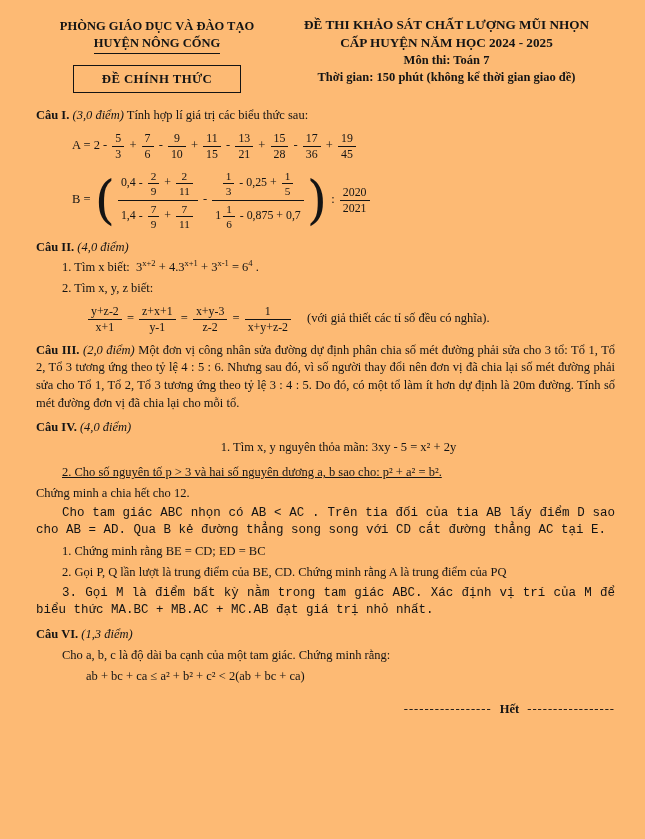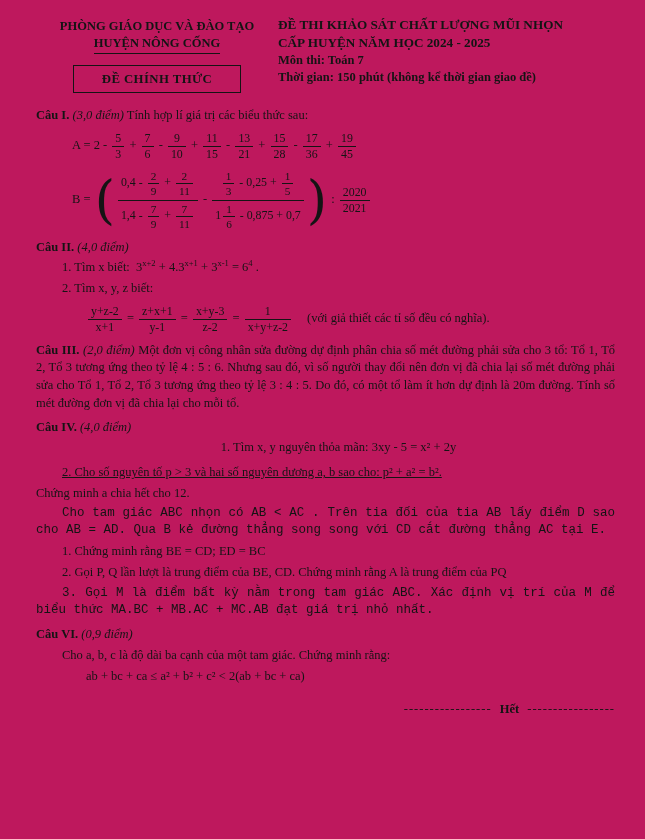--- a/index.html
+++ b/index.html
@@ -1,32 +1,32 @@
 <!DOCTYPE html>
 <html><head>
 <meta charset="utf-8">
 <style>
   * { margin: 0; padding: 0; box-sizing: border-box; }
   html, body { background: #ffffff; }
   .page {
     width: 645px;
     height: 839px;
-    background: #be185d;
+    background: #fdba74;
     color: #141414;
     font-family: "Liberation Serif", "DejaVu Serif", serif;
     font-size: 12.5px;
     line-height: 1.42;
     padding: 16px 30px 8px 36px;
     overflow: hidden;
   }
 
   
   .header { display: flex; align-items: flex-start; margin-bottom: 14px; }
   .header-left { width: 242px; text-align: center; padding-top: 2px; }
-  .header-right { flex: 1; }
+  .header-right { flex: 1; text-align: center; }
   .h-line { font-weight: bold; font-size: 12.5px; line-height: 1.35; }
   .h-line.big { font-size: 13.2px; }
   .underline-line { display: inline-block; border-bottom: 1.6px solid #141414; padding-bottom: 1px; }
   .stamp-box {
     display: inline-block;
     border: 1.6px solid #141414;
     padding: 4px 28px;
     margin-top: 11px;
     font-weight: bold;
     font-size: 12.8px;
@@ -100,19 +100,19 @@
   <p class="para q-head"><span class="q-label">Câu IV.</span> <span class="q-points">(4,0 điểm)</span></p>
   <p class="item" style="text-align:center;">1. Tìm x, y nguyên thỏa mãn: 3xy - 5 = x² + 2y</p>
   <p class="item" style="margin-top:7px;text-decoration:underline;">2. Cho số nguyên tố p &gt; 3 và hai số nguyên dương a, b sao cho: p² + a² = b².</p>
   <p class="para">Chứng minh a chia hết cho 12.</p>
 
   <p class="hang">Cho tam giác ABC nhọn có AB &lt; AC . Trên tia đối của tia AB lấy điểm D sao cho AB = AD. Qua B kẻ đường thẳng song song với CD cắt đường thẳng AC tại E.</p>
   <p class="item">1. Chứng minh rằng BE = CD; ED = BC</p>
   <p class="item">2. Gọi P, Q lần lượt là trung điểm của BE, CD. Chứng minh rằng A là trung điểm của PQ</p>
   <p class="hang">3. Gọi M là điểm bất kỳ nằm trong tam giác ABC. Xác định vị trí của M để biểu thức MA.BC + MB.AC + MC.AB đạt giá trị nhỏ nhất.</p>
 
-  <p class="para q-head"><span class="q-label">Câu VI.</span> <span class="q-points">(0,9 điểm)</span></p>
+  <p class="para q-head"><span class="q-label">Câu VI.</span> <span class="q-points">(1,3 điểm)</span></p>
   <p class="item">Cho a, b, c là độ dài ba cạnh của một tam giác. Chứng minh rằng:</p>
   <p class="item" style="padding-left:50px;">ab + bc + ca ≤ a² + b² + c² &lt; 2(ab + bc + ca)</p>
 
   <div class="footer"><span>-----------------</span> <b>Hết</b> <span>-----------------</span></div>
 
 </div>
 
 </body></html>

